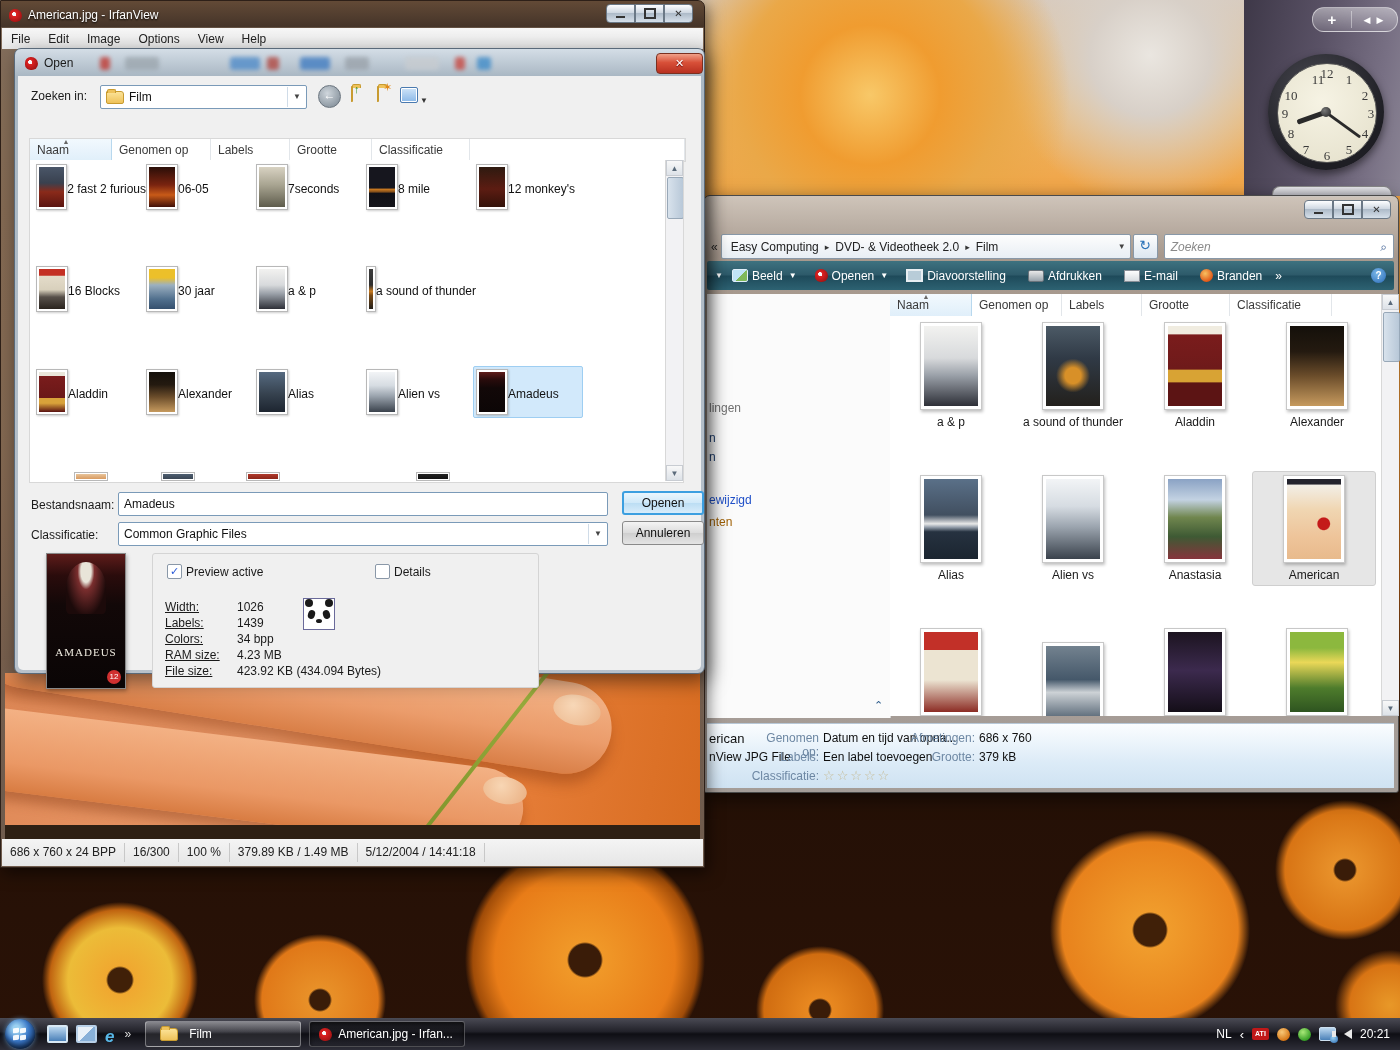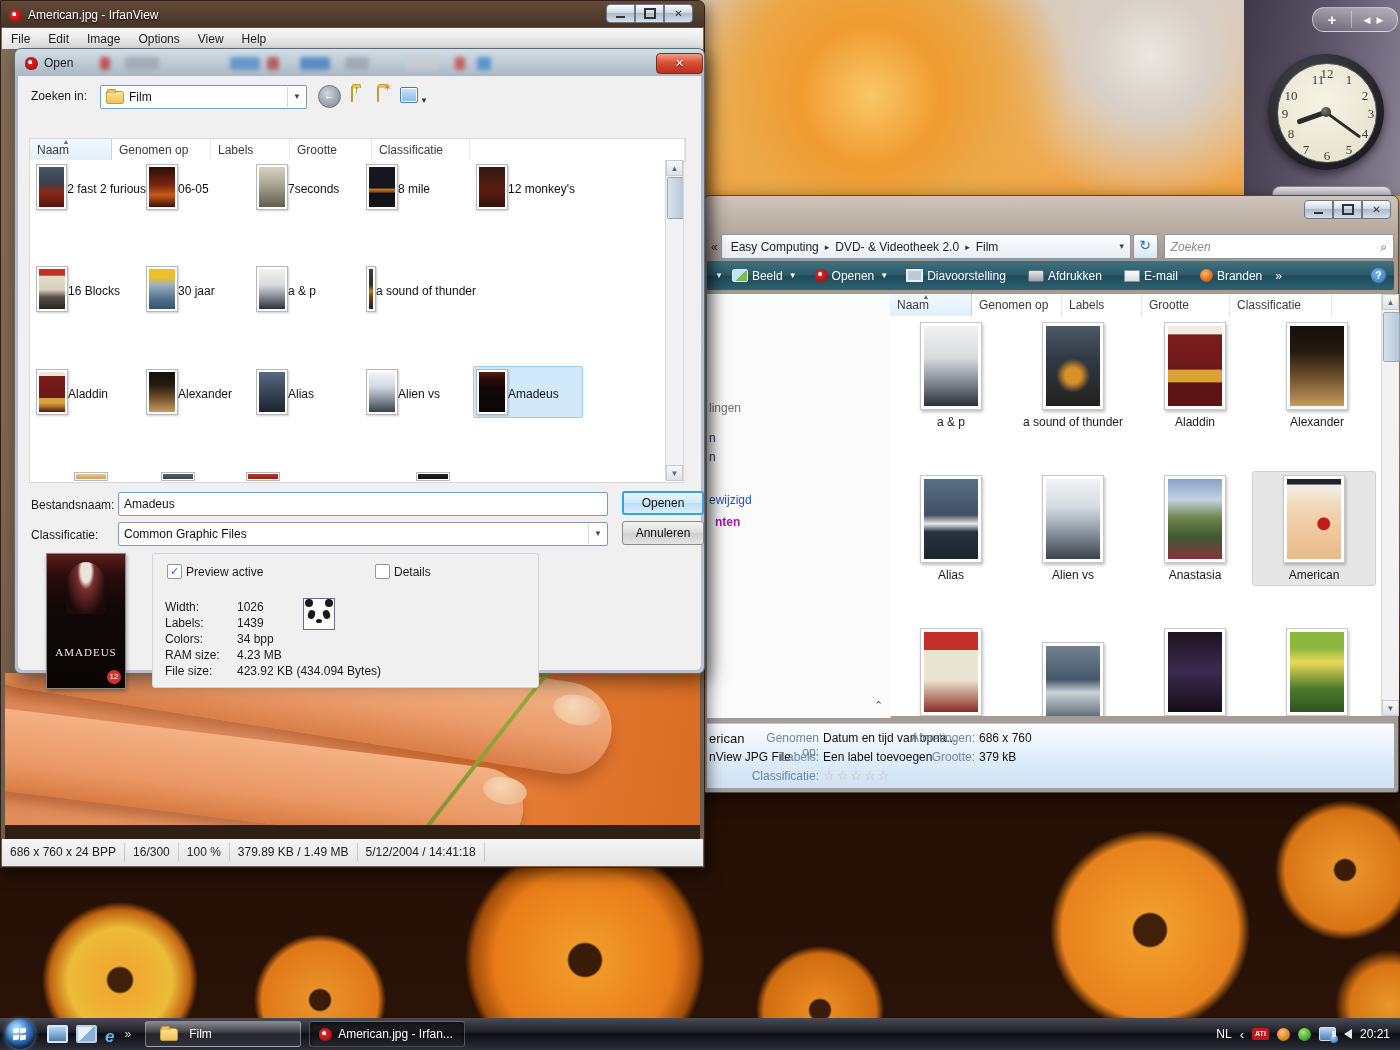--- a/index.html
+++ b/index.html
@@ -172,21 +172,21 @@
   #poster .fig{position:absolute;left:19px;top:8px;width:40px;height:52px;border-radius:50% 50% 10% 10%;
     background:radial-gradient(ellipse at 50% 18%,#e8e4d8 0 18%,#7a2e2e 30%,#1c0a0a 75%);}
   #poster .ttl{position:absolute;left:0;top:92px;width:100%;text-align:center;color:#f0ece0;font-size:11px;letter-spacing:1px;
     font-family:"Liberation Serif","DejaVu Serif",serif;}
   #poster .badge{position:absolute;right:4px;bottom:4px;width:14px;height:14px;border-radius:50%;background:#d03030;color:#fff;
     font-size:8px;text-align:center;line-height:14px;}
   #groupbox{left:134px;top:477px;width:385px;height:133px;border:1px solid #d4d4d4;border-radius:3px;background:#f0f0f0;}
   .cb{position:absolute;width:13px;height:13px;background:#fff;border:1px solid #8a98a8;border-radius:2px;text-align:center;
     line-height:12px;font-size:11px;color:#2a5ad8;font-weight:bold;}
   .cb-label{position:absolute;color:#1a1a1a;}
-  .fld-lab{position:absolute;left:12px;color:#1a1a1a;}
+  .fld-lab{position:absolute;left:12px;color:#1a1a1a;text-decoration:underline;}
   .fld-val{position:absolute;left:84px;color:#1a1a1a;white-space:nowrap;}
   #panda{left:150px;top:44px;width:30px;height:30px;background:#fff;border:1px solid #6a6a9a;position:absolute;}
   #panda i{position:absolute;background:#1a1a1a;border-radius:50%;}
   
   #taskbar{left:0;top:1018px;width:1400px;height:32px;
     background:linear-gradient(180deg,#4a4a54 0%,#22222a 42%,#0e0e14 50%,#2e2e38 100%);
     display:flex;align-items:center;color:#fff;}
   #orb{width:30px;height:30px;border-radius:50%;margin:0 8px 0 5px;
     background:radial-gradient(circle at 38% 32%,#9ad0f0 0 12%,#3a78c8 45%,#12305e 85%);
     box-shadow:inset 0 -3px 5px rgba(0,0,0,.5),0 0 5px rgba(120,190,255,.6);position:relative;}
@@ -304,21 +304,21 @@
       </div>
       <span>»</span>
       <div class="ic-help" style="margin-left:auto;margin-right:8px;">?</div>
     </div>
 
     <div id="exp-nav" class="a">
       <span class="navfrag" style="left:2px;top:107px;color:#707070;">lingen</span>
       <span class="navfrag" style="left:2px;top:137px;color:#1a3a6a;">n</span>
       <span class="navfrag" style="left:2px;top:156px;color:#1a3a6a;">n</span>
       <span class="navfrag" style="left:2px;top:199px;color:#2050c8;">ewijzigd</span>
-      <span class="navfrag" style="left:8px;top:221px;color:#a21caf;font-weight:bold;">nten</span>
+      <span class="navfrag" style="left:2px;top:221px;color:#a16207;">nten</span>
       <span class="chev-up" style="left:167px;top:405px;">⌃</span>
     </div>
 
     <div id="exp-headers" class="a colhead">
       <div class="col sorted" style="width:82px;">
           <span class="sort-arrow">▲</span>
           <span>Naam</span>
         </div>
       <div class="col" style="width:90px;">
           <span>Genomen op</span>

